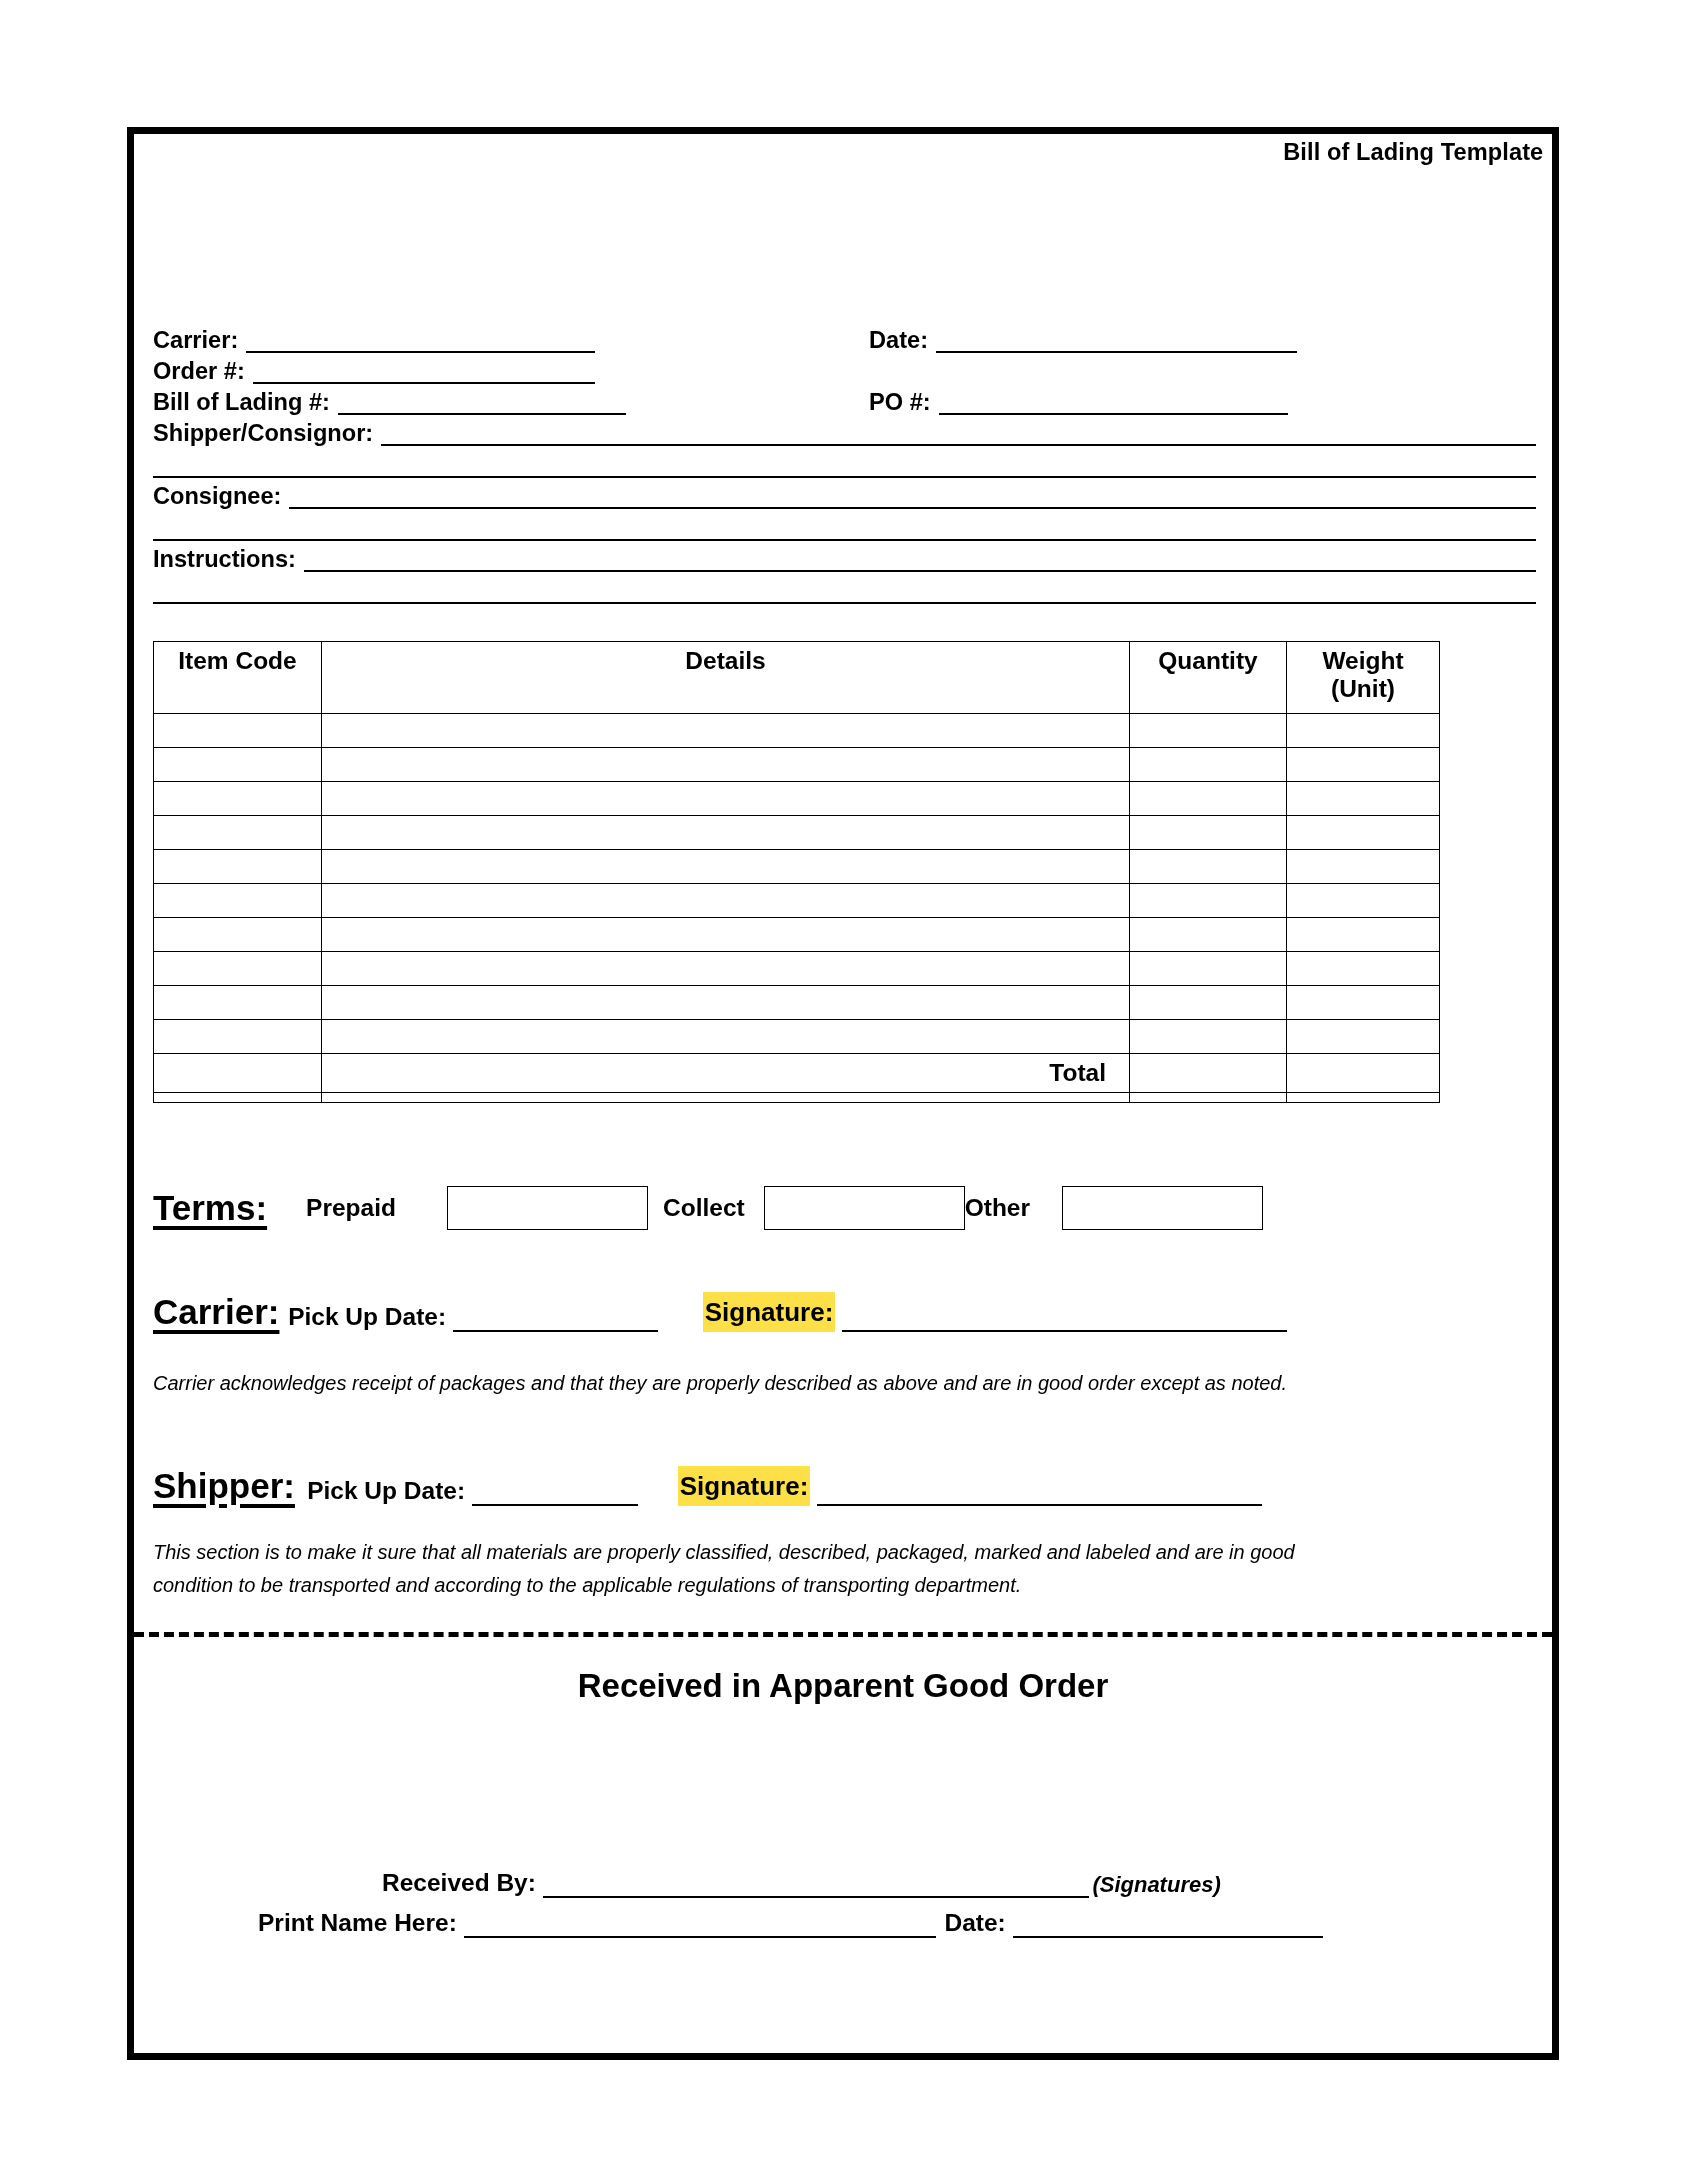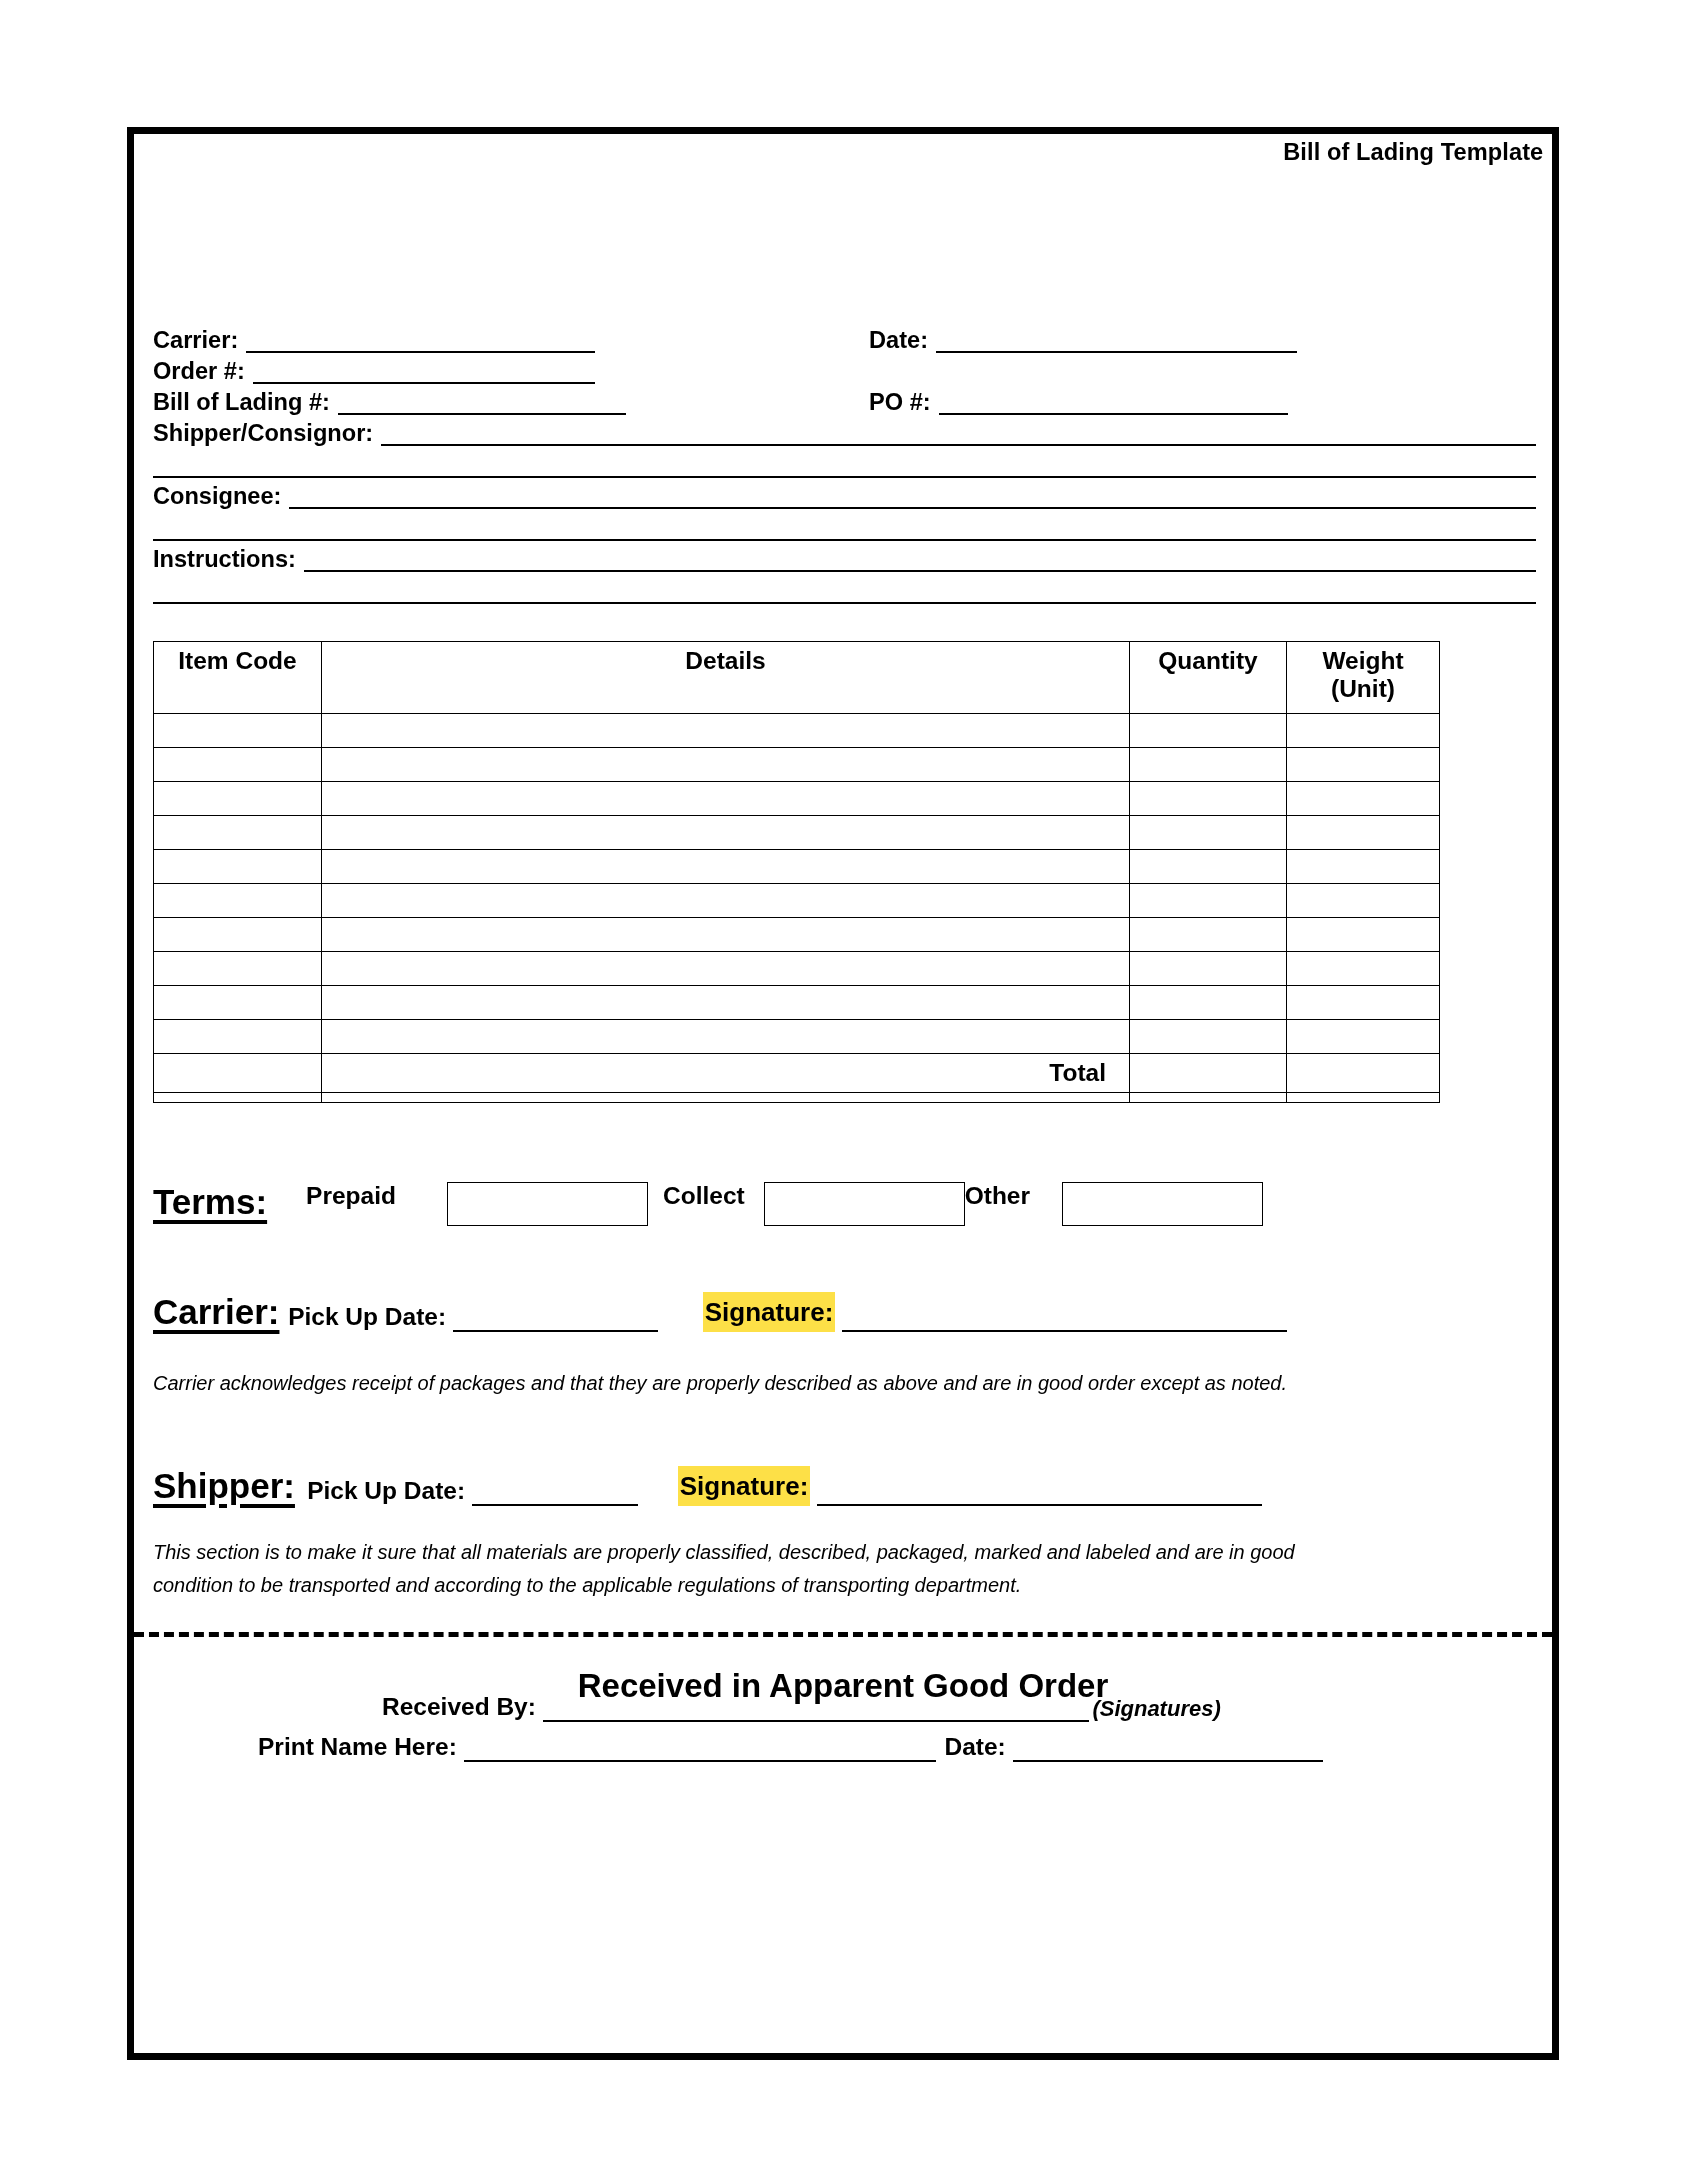--- a/index.html
+++ b/index.html
@@ -131,21 +131,21 @@
   .items-table td.thin { height: 8.7px; }
 
   
   .terms-row {
     position: absolute;
     left: 19px;
     right: 15.7px;
     top: 1048px;
     height: 52px;
     display: flex;
-    align-items: flex-start;
+    align-items: center;
   }
   .section-heading {
     font-size: 35px;
     font-weight: bold;
     text-decoration: underline;
     text-decoration-thickness: 4.4px;
     text-underline-offset: 6.1px;
     white-space: nowrap;
   }
   .terms-label {
@@ -213,21 +213,21 @@
     left: 0; right: 0;
     top: 1533px;
     text-align: center;
     font-size: 33px;
     font-weight: bold;
   }
   .received-rows {
     position: absolute;
     left: 19px;
     right: 15.7px;
-    top: 1548px;
+    top: 1724px;
   }
   .rrow { display: flex; align-items: flex-end; height: 40px; }
   .rlabel {
     font-size: 24.5px;
     font-weight: bold;
     white-space: nowrap;
     line-height: 30px;
   }
   .rline { border-bottom: 2.6px solid #000; height: 26px; margin-left: 7px; }
   .sig-paren {

